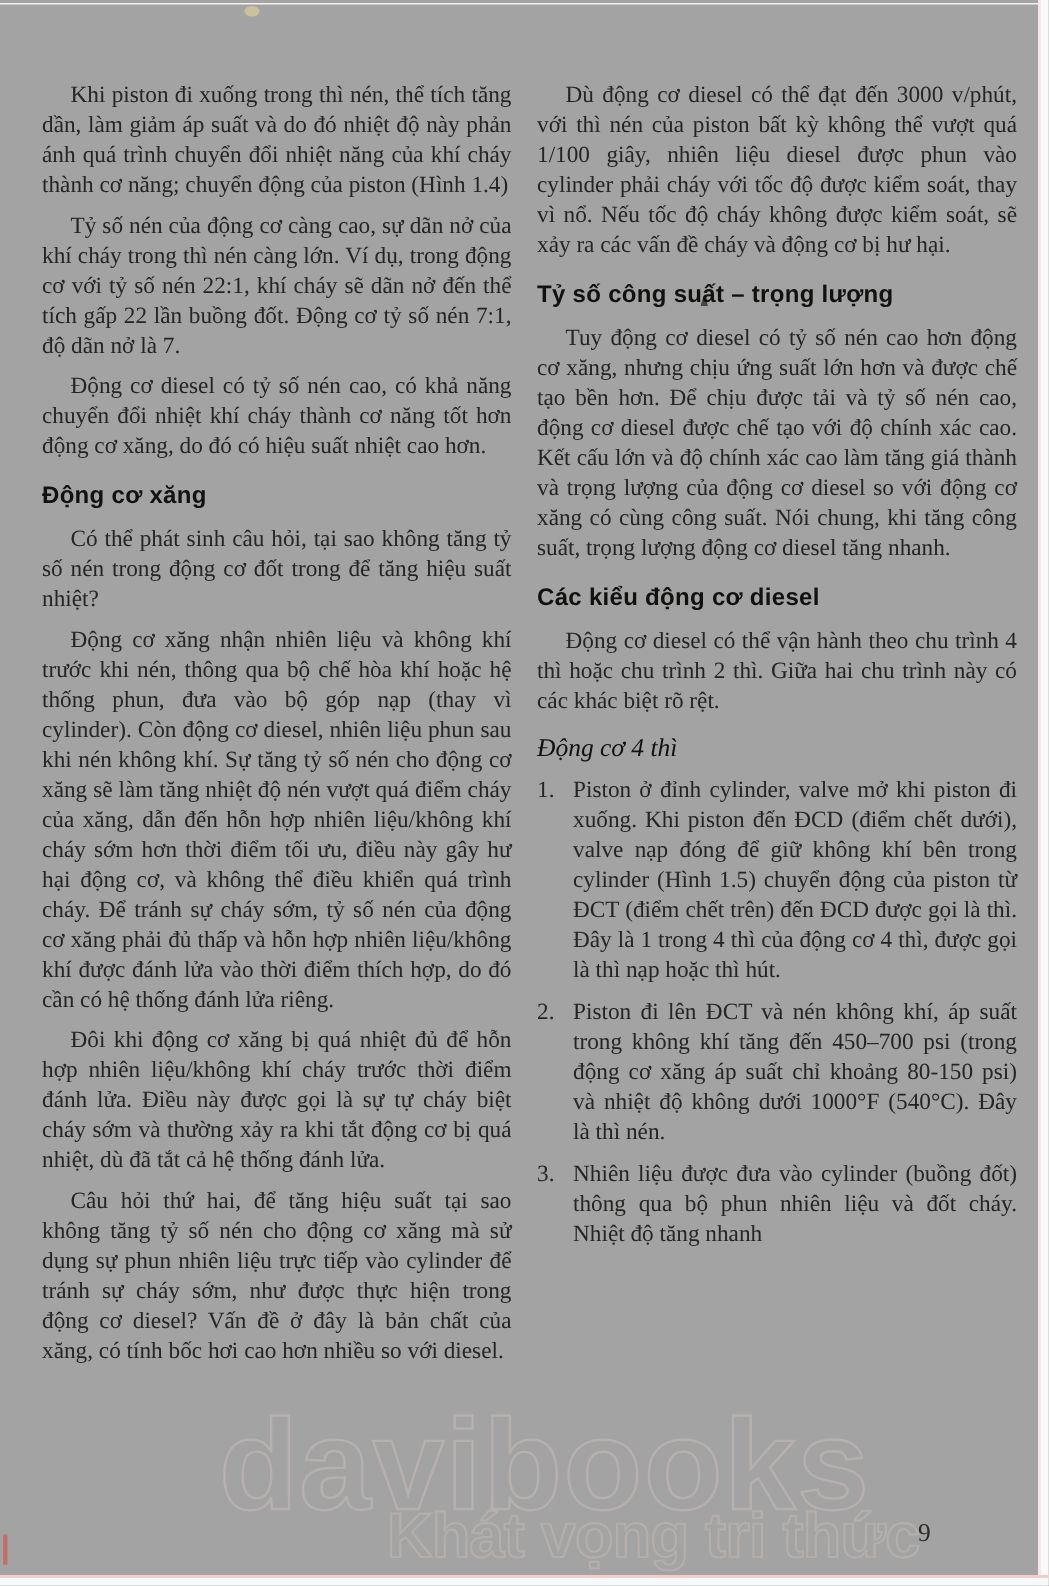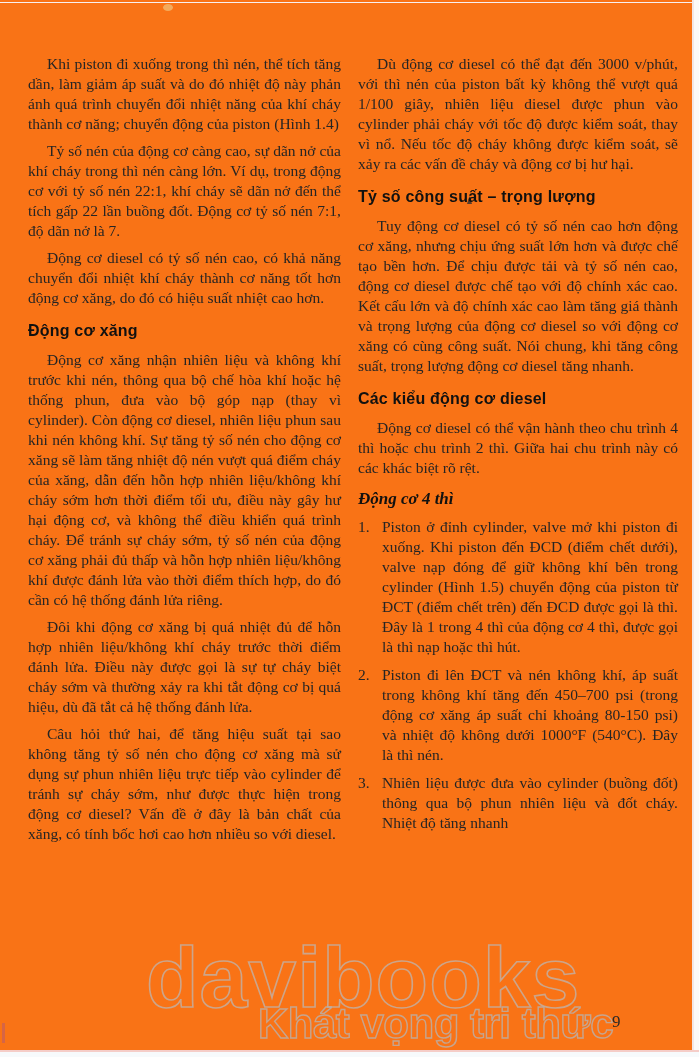--- a/index.html
+++ b/index.html
@@ -4,21 +4,21 @@
 <style>
   html, body {
     margin: 0;
     padding: 0;
     background: #ffffff;
   }
   .page {
     position: relative;
     width: 699px;
     height: 1057px;
-    background: #f97316;
+    background: #a3a3a3;
     overflow: hidden;
     font-family: "Liberation Serif", "DejaVu Serif", serif;
     color: #262524;
   }
   
   .edge-right-line {
     position: absolute;
     top: 0;
     right: 5px;
     width: 2px;
@@ -112,21 +112,21 @@
     font-family: "Liberation Sans", "DejaVu Sans", sans-serif;
     font-size: 16px;
     font-weight: bold;
     color: #111110;
     margin: 13px 0 9px 0;
     letter-spacing: 0.2px;
   }
   h3.sub-heading {
     font-family: "Liberation Serif", "DejaVu Serif", serif;
     font-size: 17px;
-    font-weight: bold;
+    font-weight: normal;
     font-style: italic;
     color: #111110;
     margin: 11px 0 8px 0;
   }
   .num-list { margin-top: 2px; }
   .num-item {
     display: flex;
     margin: 0 0 8px 0;
   }
   .num-item .num {
@@ -196,22 +196,23 @@
   <div class="speck-red-tick"></div>
   <div class="speck-ink"></div>
 
   <div class="content">
 
     <div class="col col-left">
       <p class="body-par"><span>Khi piston đi xuống trong thì nén, thể tích tăng dần, làm giảm áp suất và do đó nhiệt độ này phản ánh quá trình chuyển đổi nhiệt năng của khí cháy thành cơ năng; chuyển động của piston (Hình 1.4)</span></p>
       <p class="body-par"><span>Tỷ số nén của động cơ càng cao, sự dãn nở của khí cháy trong thì nén càng lớn. Ví dụ, trong động cơ với tỷ số nén 22:1, khí cháy sẽ dãn nở đến thể tích gấp 22 lần buồng đốt. Động cơ tỷ số nén 7:1, độ dãn nở là 7.</span></p>
       <p class="body-par"><span>Động cơ diesel có tỷ số nén cao, có khả năng chuyển đổi nhiệt khí cháy thành cơ năng tốt hơn động cơ xăng, do đó có hiệu suất nhiệt cao hơn.</span></p>
       <h2 class="sec-heading">Động cơ xăng</h2>
+      <p class="body-par"><span>Có thể phát sinh câu hỏi, tại sao không tăng tỷ số nén trong động cơ đốt trong để tăng hiệu suất nhiệt?</span></p>
       <p class="body-par"><span>Động cơ xăng nhận nhiên liệu và không khí </span><span class="em">trước</span><span> khi nén, thông qua bộ chế hòa khí hoặc hệ thống phun, đưa vào </span><span class="em">bộ góp nạp</span><span> (thay vì cylinder). Còn động cơ diesel, nhiên liệu phun </span><span class="em">sau</span><span> khi nén không khí. Sự tăng tỷ số nén cho động cơ xăng sẽ làm tăng nhiệt độ nén vượt quá điểm cháy của xăng, dẫn đến hỗn hợp nhiên liệu/không khí cháy sớm hơn thời điểm tối ưu, điều này gây hư hại động cơ, và không thể điều khiển quá trình cháy. Để tránh sự cháy sớm, tỷ số nén của động cơ xăng phải đủ thấp và hỗn hợp nhiên liệu/không khí được đánh lửa vào thời điểm thích hợp, do đó cần có hệ thống đánh lửa riêng.</span></p>
-      <p class="body-par"><span>Đôi khi động cơ xăng bị quá nhiệt đủ để hỗn hợp nhiên liệu/không khí cháy trước thời điểm đánh lửa. Điều này được gọi là </span><span class="em">sự tự cháy</span><span> biệt </span><span class="em">cháy sớm</span><span> và thường xảy ra khi tắt động cơ bị quá hiệu, dù đã tắt cả hệ thống đánh lửa.</span></p>
+      <p class="body-par"><span>Đôi khi động cơ xăng bị quá nhiệt đủ để hỗn hợp nhiên liệu/không khí cháy trước thời điểm đánh lửa. Điều này được gọi là </span><span class="em">sự tự cháy</span><span> biệt </span><span class="em">cháy sớm</span><span> và thường xảy ra khi tắt động cơ bị quá nhiệt, dù đã tắt cả hệ thống đánh lửa.</span></p>
       <p class="body-par"><span>Câu hỏi thứ hai, để tăng hiệu suất tại sao không tăng tỷ số nén cho động cơ xăng mà sử dụng sự phun nhiên liệu trực tiếp vào cylinder để tránh sự cháy sớm, như được thực hiện trong động cơ diesel? Vấn đề ở đây là bản chất của xăng, có tính bốc hơi cao hơn nhiều so với diesel.</span></p>
     </div>
 
     <div class="col col-right">
       <p class="body-par"><span>Dù động cơ diesel có thể đạt đến 3000 v/phút, với thì nén của piston bất kỳ không thể vượt quá 1/100 giây, nhiên liệu diesel được phun vào cylinder phải cháy với </span><span class="em">tốc độ được kiểm soát</span><span>, thay vì nổ. Nếu tốc độ cháy không được kiểm soát, sẽ xảy ra các vấn đề cháy và động cơ bị hư hại.</span></p>
       <h2 class="sec-heading">Tỷ số công suất – trọng lượng</h2>
       <p class="body-par"><span>Tuy động cơ diesel có tỷ số nén cao hơn động cơ xăng, nhưng chịu ứng suất lớn hơn và được chế tạo bền hơn. Để chịu được tải và tỷ số nén cao, động cơ diesel được chế tạo với độ chính xác cao. Kết cấu lớn và độ chính xác cao làm tăng giá thành và trọng lượng của động cơ diesel so với động cơ xăng có cùng công suất. Nói chung, khi tăng công suất, trọng lượng động cơ diesel tăng nhanh.</span></p>
       <h2 class="sec-heading">Các kiểu động cơ diesel</h2>
       <p class="body-par"><span>Động cơ diesel có thể vận hành theo chu trình 4 thì hoặc chu trình 2 thì. Giữa hai chu trình này có các khác biệt rõ rệt.</span></p>
       <h3 class="sub-heading">Động cơ 4 thì</h3>

